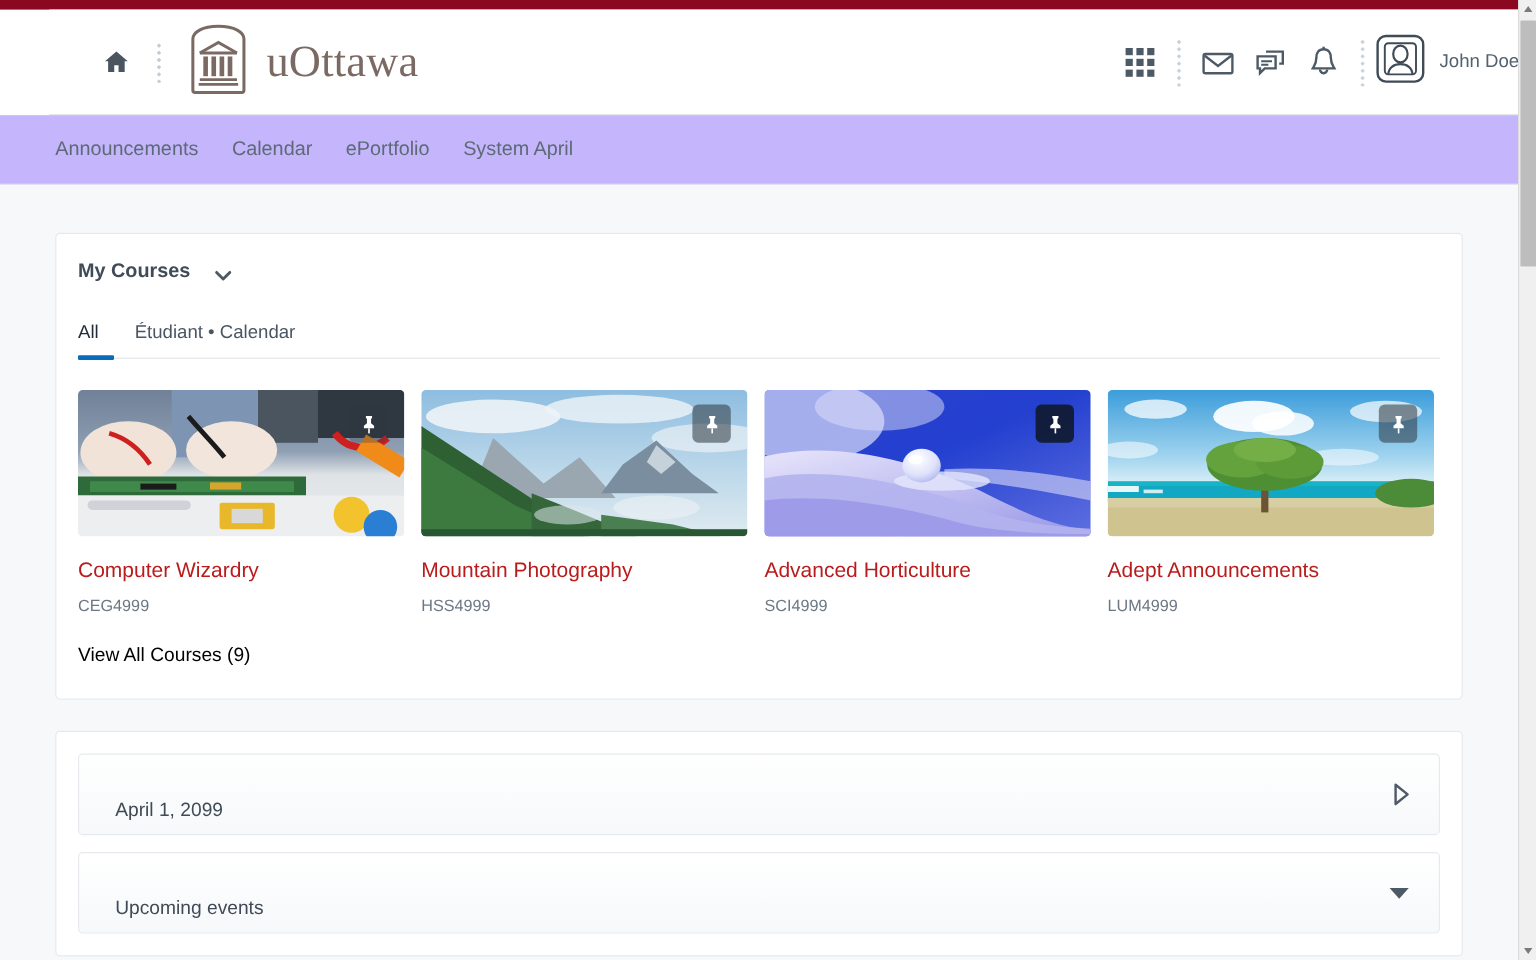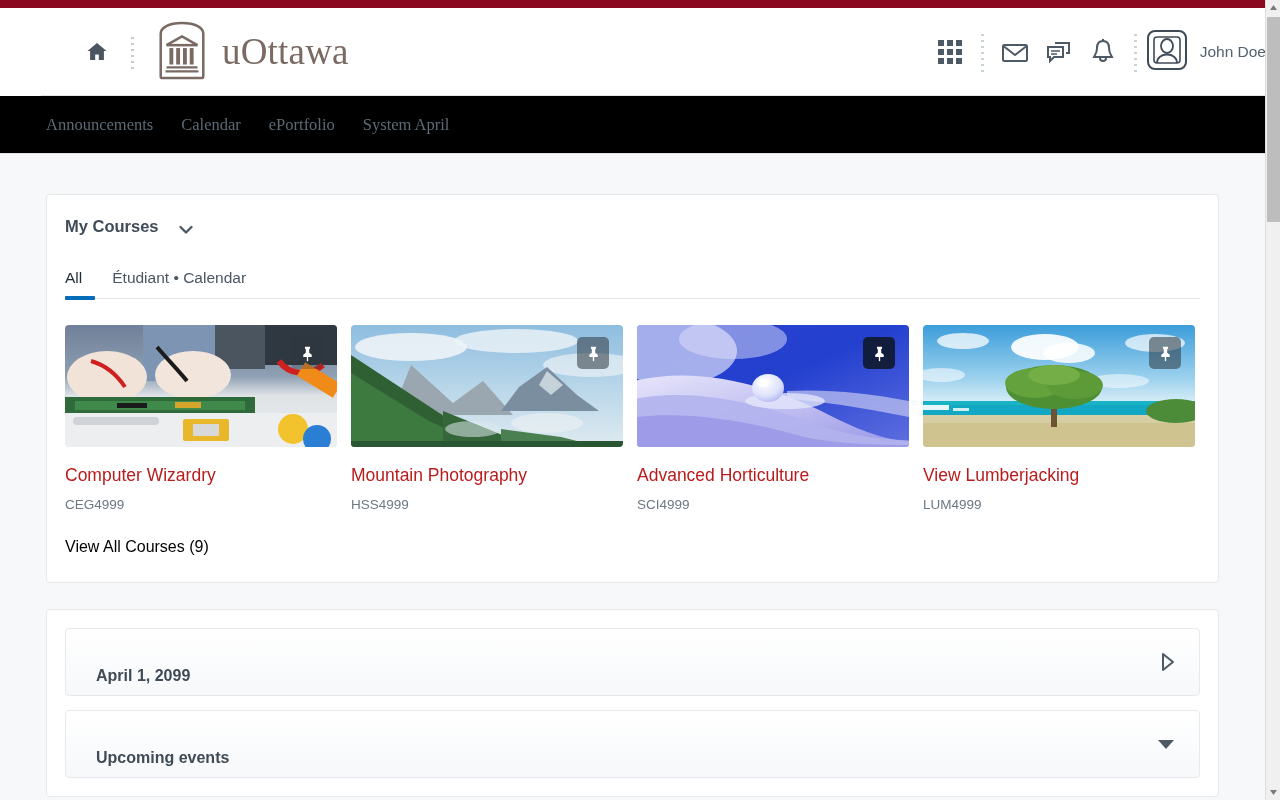--- a/index.html
+++ b/index.html
@@ -55,22 +55,22 @@
     background-image: radial-gradient(circle, #c9d1d9 1.2px, transparent 1.3px);
     background-size: 3px 6px; background-repeat: repeat-y;
   }
   .user-block { display: flex; align-items: center; cursor: pointer; }
   .user-name { font-size: 15.5px; color: #52616f; margin-left: 12px; }
 
   
   .navbar {
     position: absolute; top: 96px; left: 0;
     width: 1265px; height: 58px;
-    background: #000000; border-bottom: 1px solid #dfe3e6;
-    display: flex; align-items: center; padding-left: 46px; font-family: Liberation Serif, serif;
+    background: #c4b5fd; border-bottom: 1px solid #dfe3e6;
+    display: flex; align-items: center; padding-left: 46px;
   }
   .nav-item {
     font-size: 16.5px; color: #5d6a75; margin-right: 28px; cursor: pointer;
     white-space: nowrap;
   }
 
   
   .main {
     position: absolute; top: 154px; left: 0;
     width: 1265px; height: 646px;
@@ -139,21 +139,21 @@
     background: #fff; border: 1px solid #e6e9ec; border-radius: 4px;
     margin-top: 26px; padding: 18px;
   }
   .collapse-row {
     border: 1px solid #e6eaee; border-radius: 4px;
     background: linear-gradient(to bottom, #ffffff, #f6f8fa);
     height: 68px; display: flex; align-items: center;
     padding: 0 22px 0 30px; cursor: pointer;
   }
   .collapse-row + .collapse-row { margin-top: 14px; }
-  .collapse-label { font-size: 16px; font-weight: bold; color: #3f4b57; margin-top: 28px; }
+  .collapse-label { font-size: 16px; font-weight: normal; color: #3f4b57; margin-top: 28px; }
   .collapse-icon { margin-left: auto; display: flex; align-items: center; justify-content: center; }
 
   
   .scrollbar {
     position: absolute; top: 0; right: 0; width: 15px; height: 800px;
     background: #f0f0f0; border-left: 1px solid #dcdcdc;
   }
   .sb-arrow {
     position: absolute; left: 0; width: 15px; height: 15px;
     display: flex; align-items: center; justify-content: center; cursor: pointer;
@@ -440,21 +440,21 @@
               <rect x="0" y="80" width="26" height="5" fill="#ffffff" opacity="0.9"></rect>
               <rect x="30" y="83" width="16" height="3" fill="#ffffff" opacity="0.8"></rect>
             </svg>
             <div class="pin-btn pin-light">
               <svg width="17" height="17" viewBox="0 0 20 20" aria-hidden="true">
                 <path d="M7 2h6v2l-1 1v4l3 2.5V14H5v-2.5L8 9V5L7 4z" fill="#ffffff"></path>
                 <rect x="9.2" y="14" width="1.6" height="5" fill="#ffffff"></rect>
               </svg>
             </div>
           </div>
-          <div class="course-name">View Lumberjacking</div>
+          <div class="course-name">Adept Announcements</div>
           <div class="course-code">LUM4999</div>
         </div>
 
       </div>
 
       <div class="view-all">View All Courses (9)</div>
     </div>
 
     <div class="lower-panel">
 

